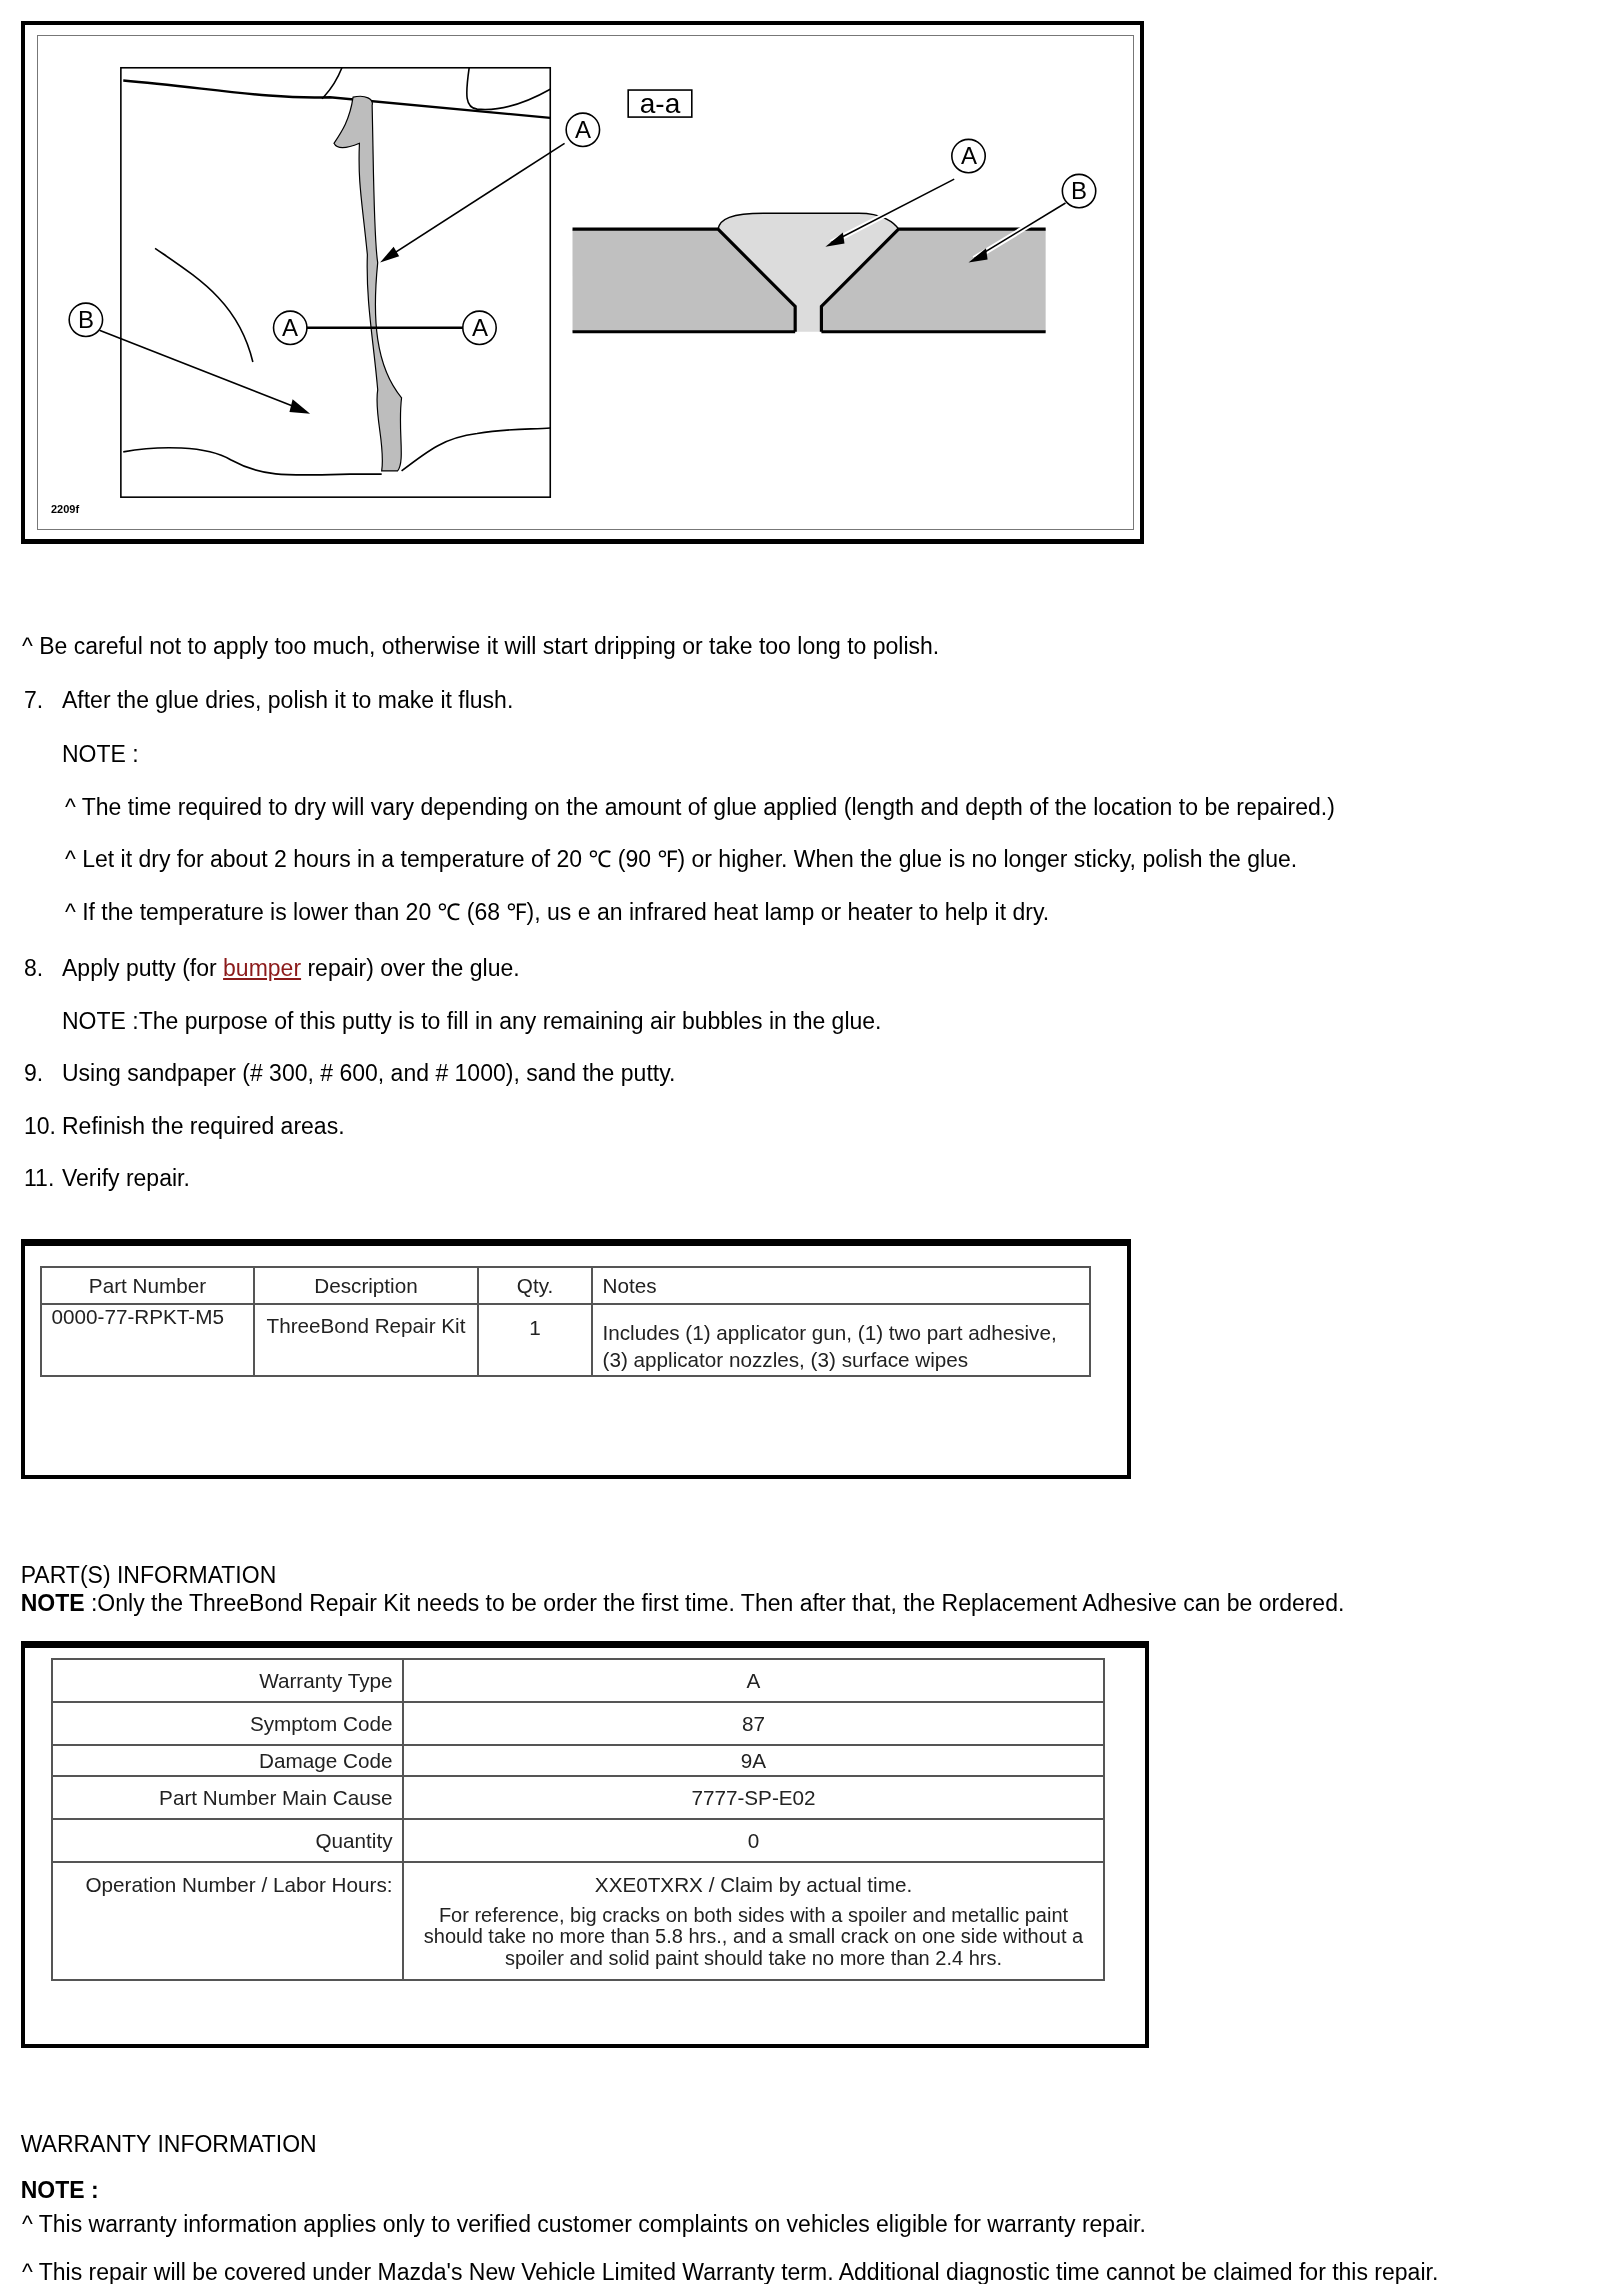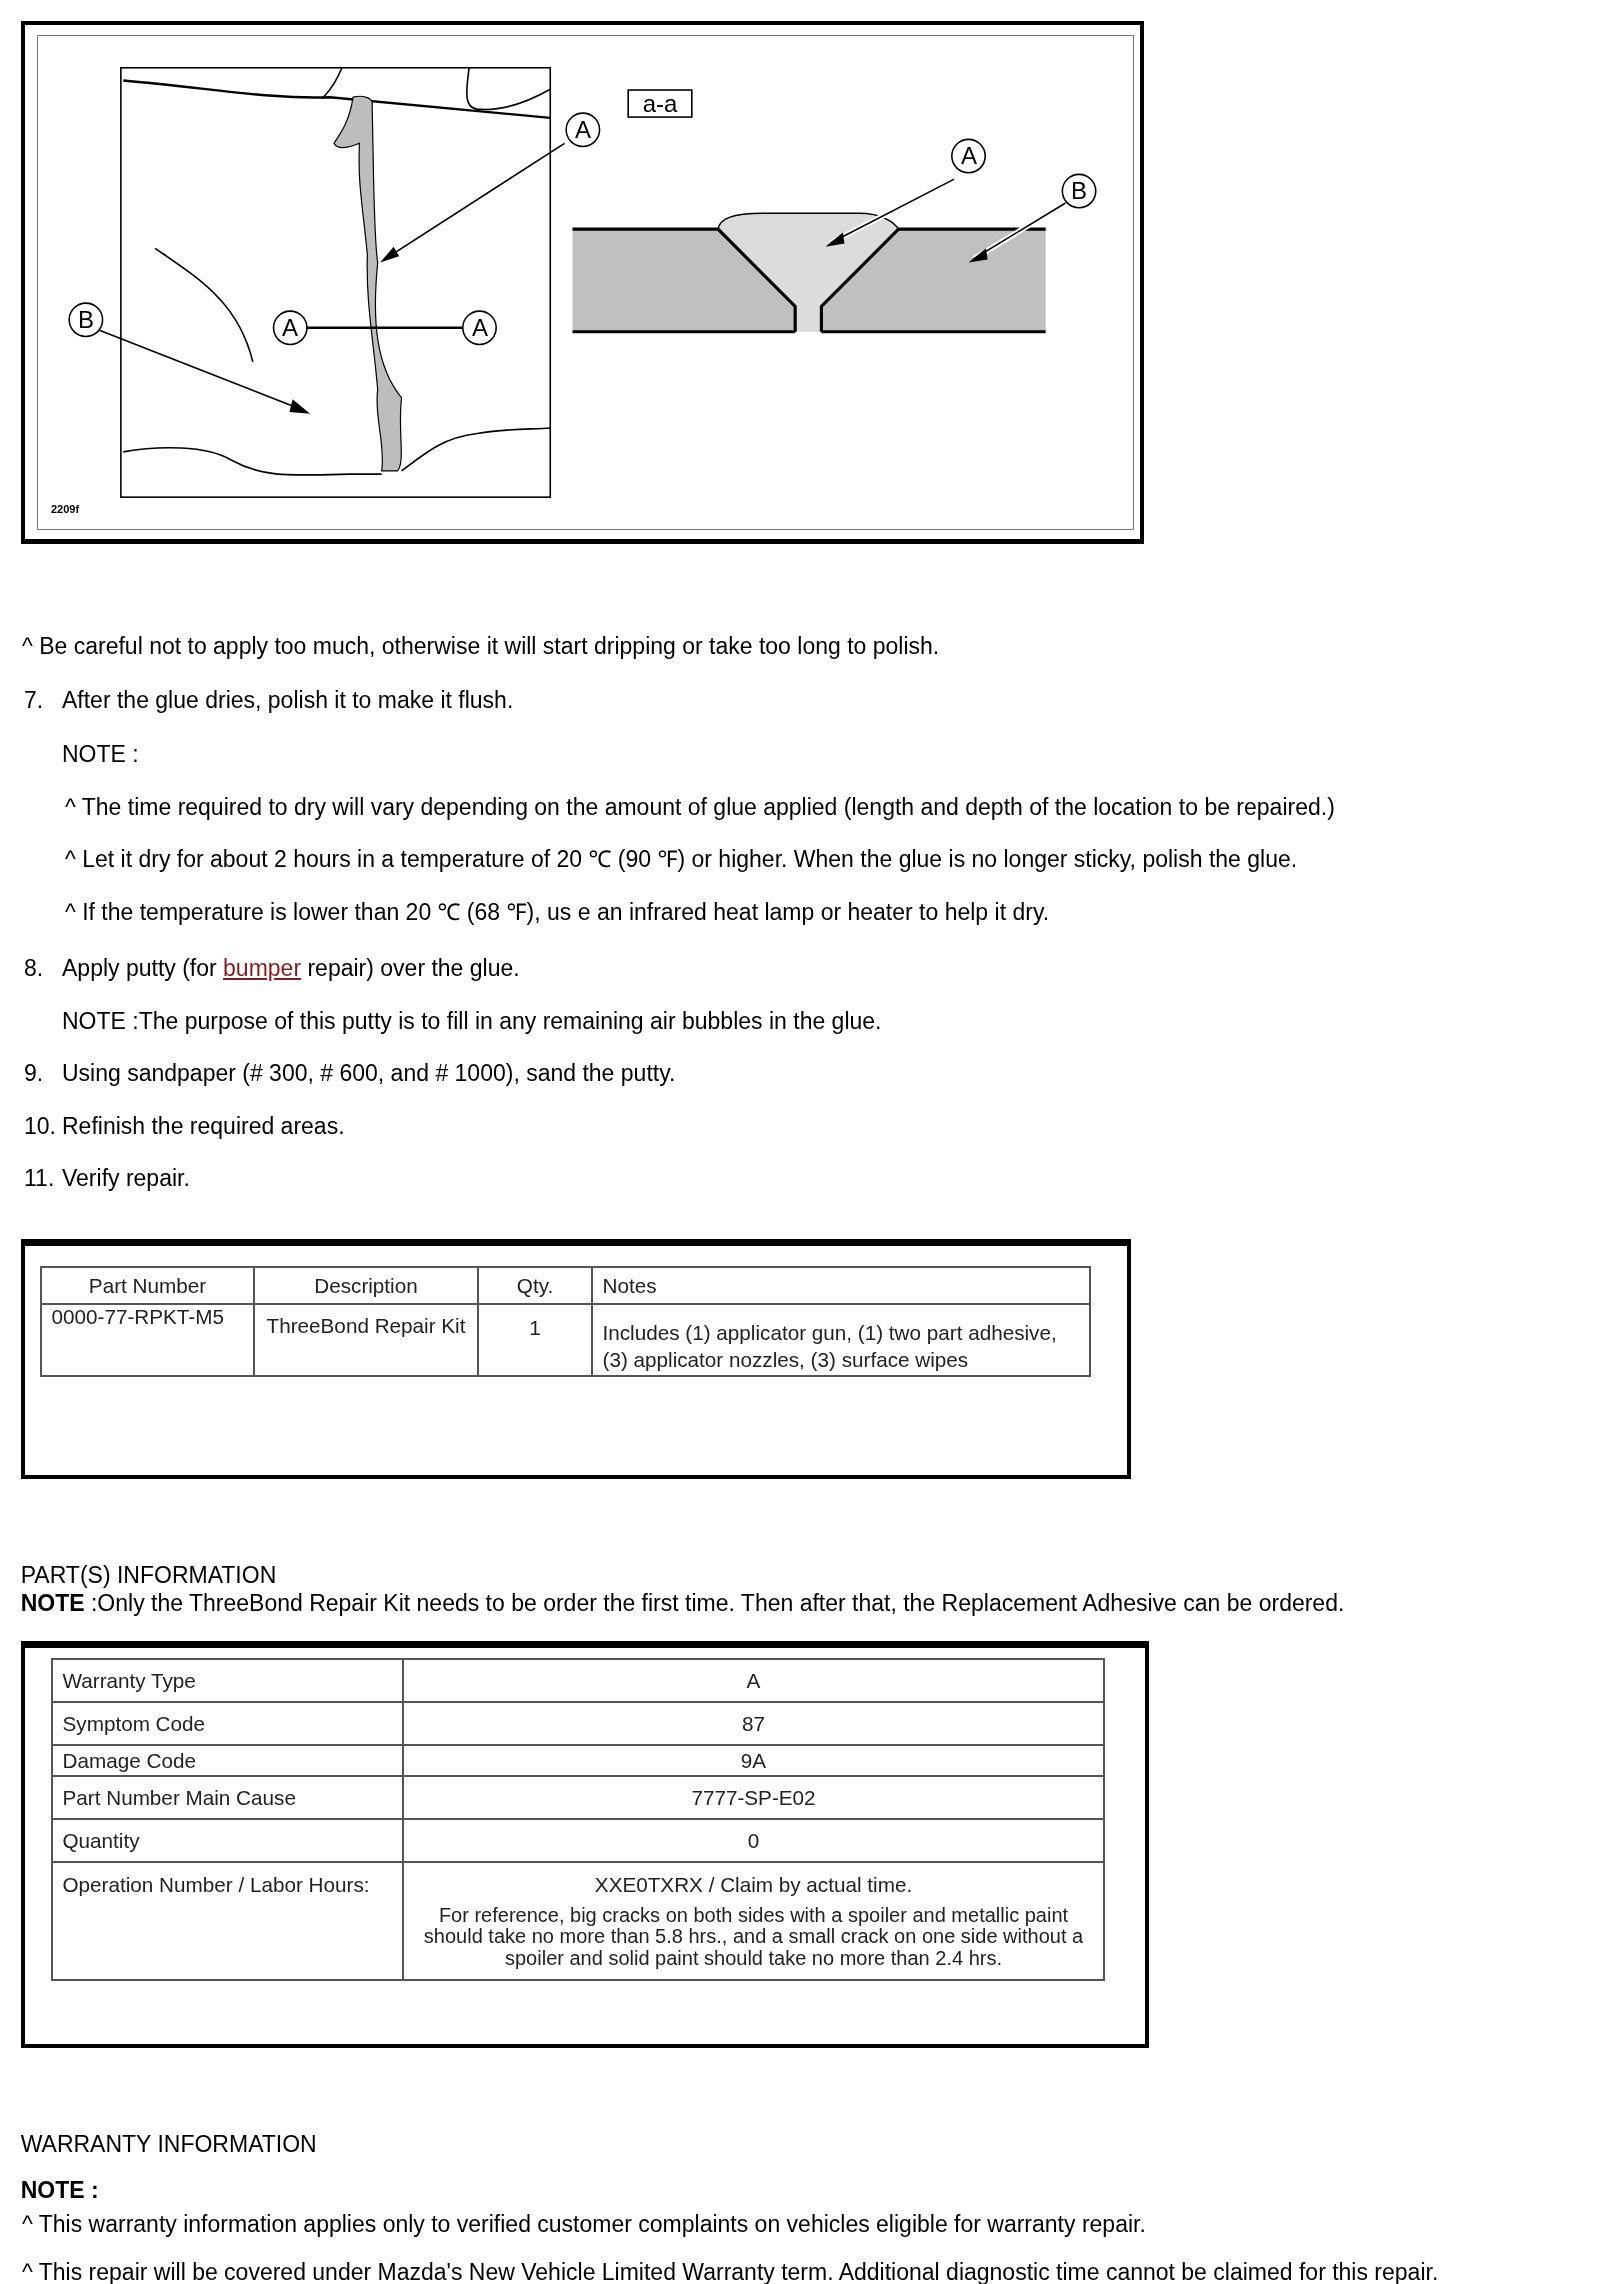--- a/index.html
+++ b/index.html
@@ -12,21 +12,21 @@
     border: 1.6px solid #777; box-sizing: border-box; }
   .fig-svg { left: 0; top: 0; }
   .txt { position: absolute; font-size: 23px; line-height: 27px; white-space: nowrap; }
   .link { color: #8b1a1a; text-decoration: underline; cursor: pointer; }
   .tbl-frame { position: absolute; border: 4.8px solid #000; border-top-width: 7.2px; box-sizing: border-box; background:#fff; }
   table.data { position: absolute; border-collapse: collapse; font-size: 20.7px; color: #222; }
   table.data td { border: 2.4px solid #555; padding: 0 9.5px; vertical-align: top; }
   table.parts td { text-align: center; }
   table.parts td.notes { text-align: left; }
   table.parts td.pn { text-align: left; }
-  table.warranty td.lbl { text-align: left; margin-left: 10px; }
+  table.warranty td.lbl { text-align: right; margin-left: 10px; }
   table.warranty td.val { text-align: center; }
   .bold { font-weight: bold; }
 </style>
 </head>
 <body>
 
 <div class="abs figure-frame"></div>
 <div class="abs figure-inner"></div>
 <svg class="abs fig-svg" width="1153" height="557" viewBox="0 0 1450 700">
 
@@ -78,21 +78,21 @@
       <circle cx="1357" cy="240" r="21" fill="#fff" stroke="#000" stroke-width="2"></circle>
     </g>
 </svg>
 
 <div class="abs" style="left:571px;top:116px;width:24px;text-align:center;font-size:24px;">A</div>
 <div class="abs" style="left:74px;top:306px;width:24px;text-align:center;font-size:24px;">B</div>
 <div class="abs" style="left:278px;top:314px;width:24px;text-align:center;font-size:24px;">A</div>
 <div class="abs" style="left:468px;top:314px;width:24px;text-align:center;font-size:24px;">A</div>
 <div class="abs" style="left:957px;top:142px;width:24px;text-align:center;font-size:24px;">A</div>
 <div class="abs" style="left:1067px;top:177px;width:24px;text-align:center;font-size:24px;">B</div>
-<div class="abs" style="left:628px;top:90px;width:64px;text-align:center;font-size:24px;line-height:27px;">a-a</div>
+<div class="abs" style="left:628px;top:90px;width:64px;text-align:center;font-size:28px;line-height:27px;">a-a</div>
 <div class="abs" style="left:51px;top:503px;font-size:11px;font-weight:bold;">2209f</div>
 
 <div class="txt" style="left:22px;top:633px;">^ Be careful not to apply too much, otherwise it will start dripping or take too long to polish.</div>
 
 <div class="txt" style="left:24px;top:687px;">7.</div>
 <div class="txt" style="left:62px;top:687px;">After the glue dries, polish it to make it flush.</div>
 <div class="txt" style="left:62px;top:741px;">NOTE :</div>
 <div class="txt" style="left:65px;top:794px;">^ The time required to dry will vary depending on the amount of glue applied (length and depth of the location to be repaired.)</div>
 <div class="txt" style="left:65px;top:846px;">^ Let it dry for about 2 hours in a temperature of 20 ℃ (90 ℉) or higher. When the glue is no longer  sticky, polish the glue.</div>
 <div class="txt" style="left:65px;top:899px;">^ If the temperature is lower than 20 ℃ (68 ℉), us e an infrared heat lamp or heater to help it dry.</div>

